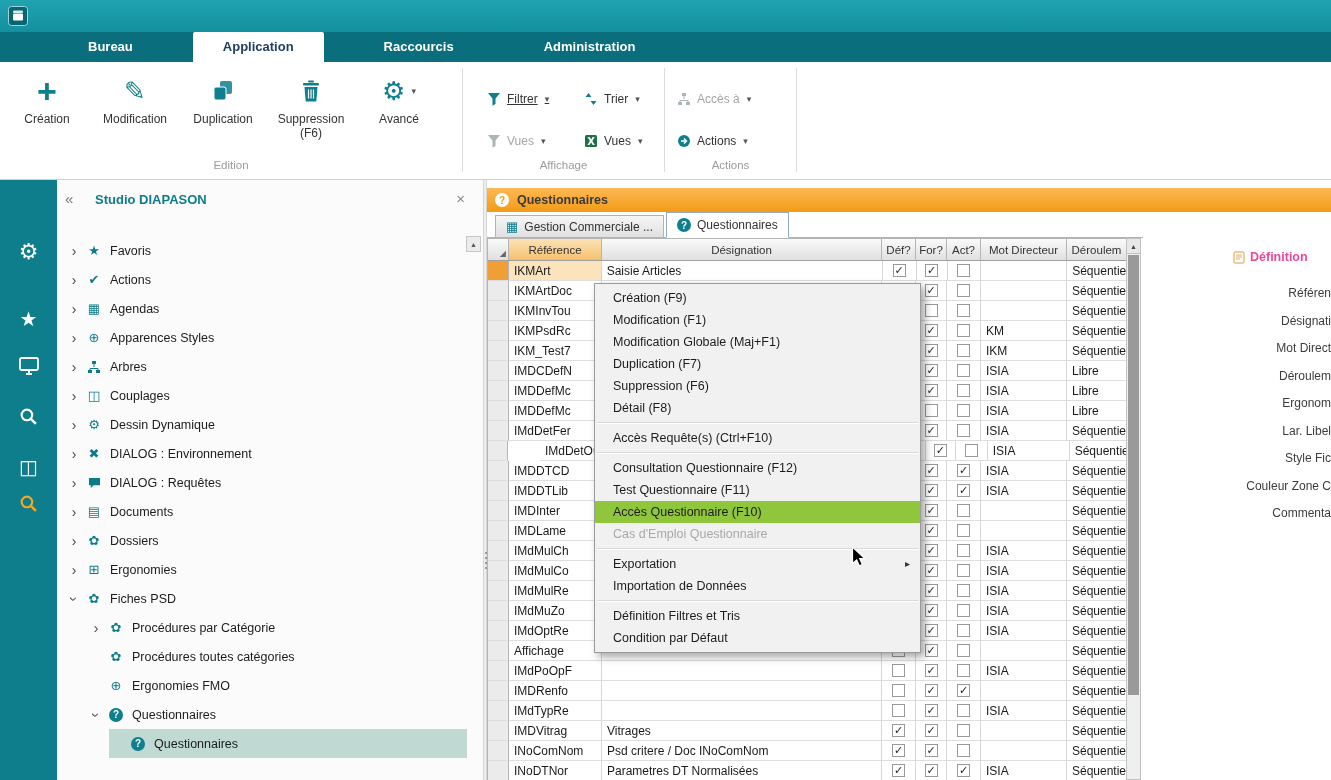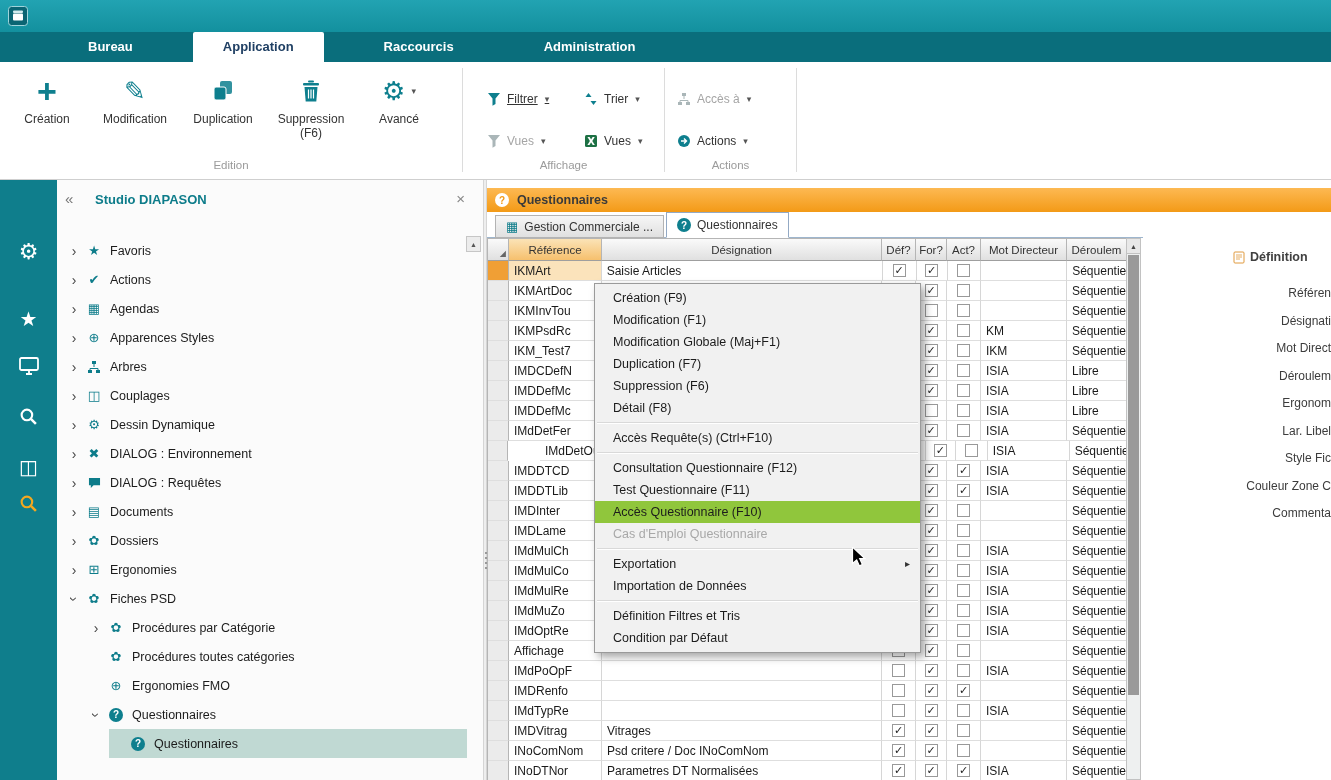--- a/index.html
+++ b/index.html
@@ -101,21 +101,21 @@
       justify-content:center;font-size:11px;line-height:1;color:#222;box-sizing:border-box;}
 
   .vscroll{position:absolute;left:639px;top:58px;width:15px;height:542px;background:#eef0f0;
            border:1px solid #c2c2c2;box-sizing:border-box;}
   .vs-up{height:14px;background:#e8e8e8;border-bottom:1px solid #c2c2c2;display:flex;
          align-items:center;justify-content:center;font-size:7px;color:#444;}
   .vs-thumb{position:absolute;left:1px;top:16px;width:11px;height:440px;background:#9a9a9a;}
 
   .defpanel{position:absolute;left:656px;top:32px;width:188px;height:568px;background:#fff;}
   .def-title{position:absolute;left:90px;top:38px;display:flex;align-items:center;gap:5px;
-             font-weight:bold;font-size:12.5px;color:#404040;white-space:nowrap;}
+             font-weight:bold;font-size:12.5px;color:#ec4899;white-space:nowrap;}
   .def-labels{position:absolute;top:68px;right:0;width:230px;}
   .dlabel{height:27.5px;line-height:27.5px;text-align:right;font-size:12px;color:#3c3c3c;white-space:nowrap;}
 
   
   .ctxmenu{position:absolute;left:594px;top:283px;width:327px;background:#f1f1f1;
            border:1px solid #9a9a9a;box-shadow:4px 4px 8px rgba(0,0,0,.35);padding:3px 0;
            z-index:50;box-sizing:border-box;}
   .mitem{height:22px;line-height:22px;padding-left:18px;font-size:12.5px;color:#1c1c1c;position:relative;}
   .mitem.hl{background:#90c63c;}
   .mitem.disabled{color:#a8a8a8;}

